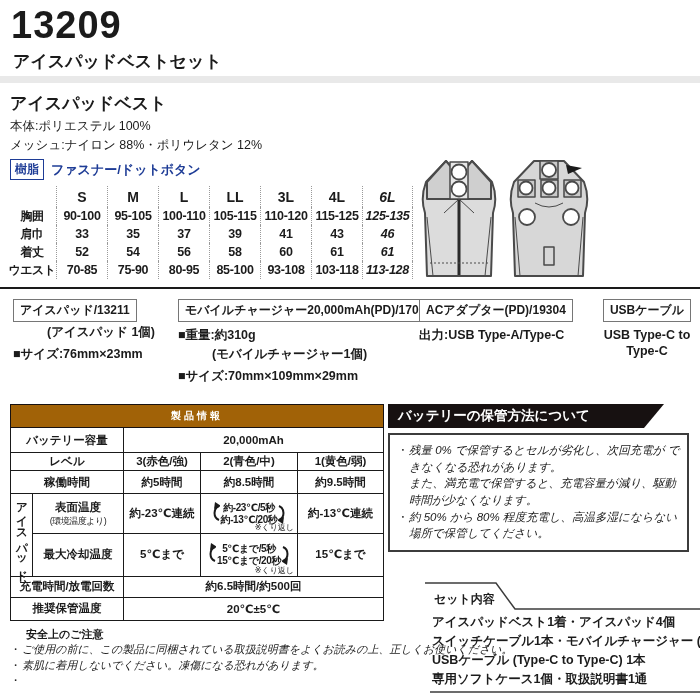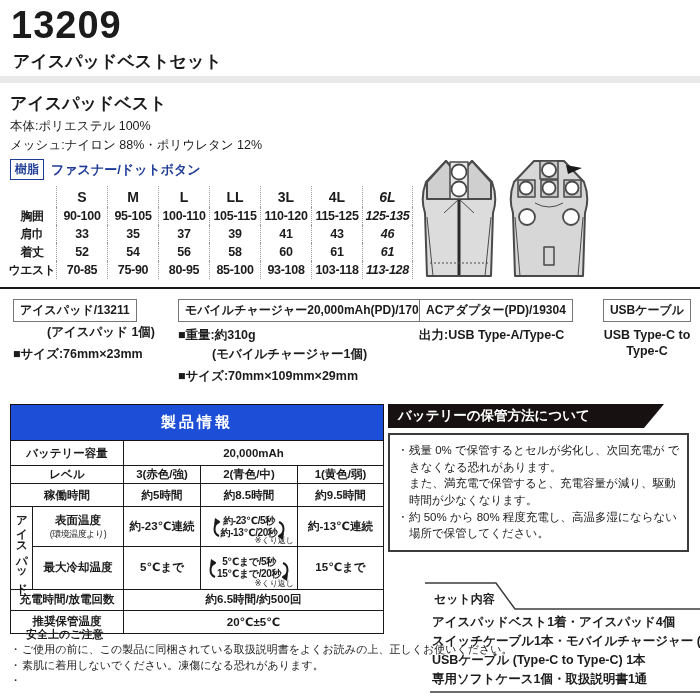--- a/index.html
+++ b/index.html
@@ -41,34 +41,34 @@
   .comp-title { display:inline-block; border:1.5px solid #767676; padding:2px 6px; font-size:12px; font-weight:700; white-space:nowrap; background:#fff; }
   .comp-line { font-size:12.5px; font-weight:700; margin-top:5px; white-space:nowrap; }
   .comp-line.indent { padding-left:34px; font-weight:600; margin-top:2px; }
   .comp-line.normal { font-weight:600; }
   .comp4 { width:92px; text-align:center; }
   .comp4 .comp-line { white-space:normal; line-height:1.3; }
 
   
   .pi-table { left:10px; top:404px; border-collapse:collapse; table-layout:fixed; width:373px; }
   .pi-table td { border:1.5px solid #1a1a1a; text-align:center; vertical-align:middle; font-size:11.5px; font-weight:600; padding:0 1px; }
-  .pi-header td { background:#1d4ed8; color:#fff; font-size:15px; font-weight:800; letter-spacing:3px; height:36px; border:1.5px solid #171111; }
+  .pi-header td { background:#a16207; color:#fff; font-size:10px; font-weight:800; letter-spacing:3px; height:23px; border:1.5px solid #171111; }
   .pi-vert { writing-mode:vertical-rl; font-size:10px; letter-spacing:0.5px; padding:2px 0; }
   .pi-sub { font-size:9px; font-weight:500; letter-spacing:-0.5px; }
   .cycle-cell { position:relative; }
-  .cycle-wrap { display:flex; align-items:flex-end; justify-content:center; gap:1px; padding-top:1px; }
+  .cycle-wrap { display:flex; align-items:flex-start; justify-content:center; gap:1px; padding-top:1px; }
   .cycle-lines { font-size:10px; font-weight:700; line-height:1.25; letter-spacing:-0.4px; white-space:nowrap; }
   .cycle-note { position:absolute; right:3px; bottom:0px; font-size:8px; font-weight:500; }
 
   
   .safety { left:10px; top:627px; width:690px; font-size:11px; line-height:1.4; }
   .safety-title { font-weight:600;margin-left:16px; }
   .bullet { display:flex; }
   .bullet .dot { width:12px; flex:0 0 12px; }
-  .bullet .txt { white-space:pre-line; }
+  .bullet .txt { white-space:pre-line;font-style:italic; }
 
   
   .bs-banner { left:388px; top:404px; width:276px; height:24px; background:#171111;
     clip-path:polygon(0 0,100% 0,calc(100% - 20px) 100%,0 100%);
     color:#fff; font-size:13.5px; font-weight:800; padding:3px 0 0 10px; }
   .bs-box { left:388px; top:433px; width:301px; border:2px solid #3c3c3c; padding:7px 7px 8px 7px; font-size:11.5px; line-height:1.45; font-weight:500; }
 
   
   .set-box { left:392px; top:582px; width:306px; height:114px;margin-left:32px; }
   .set-outline { position:absolute; left:0; top:0; }

